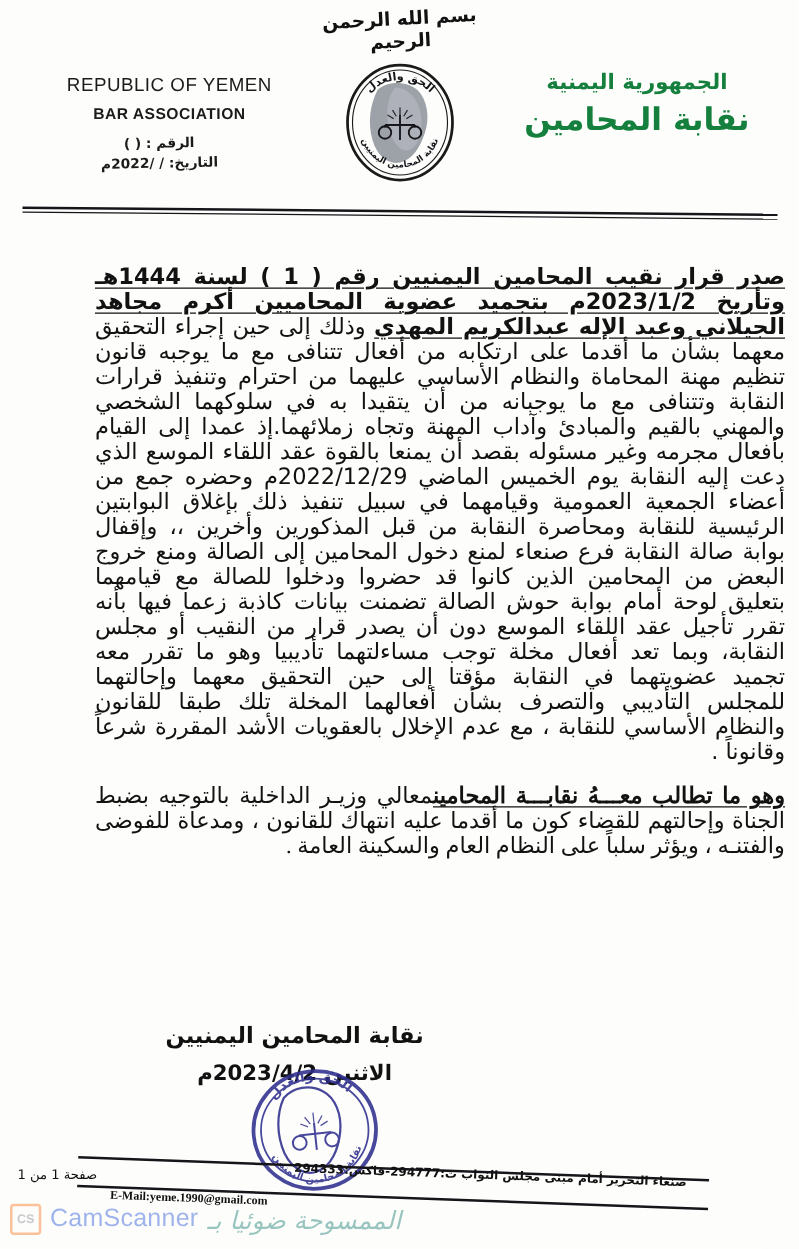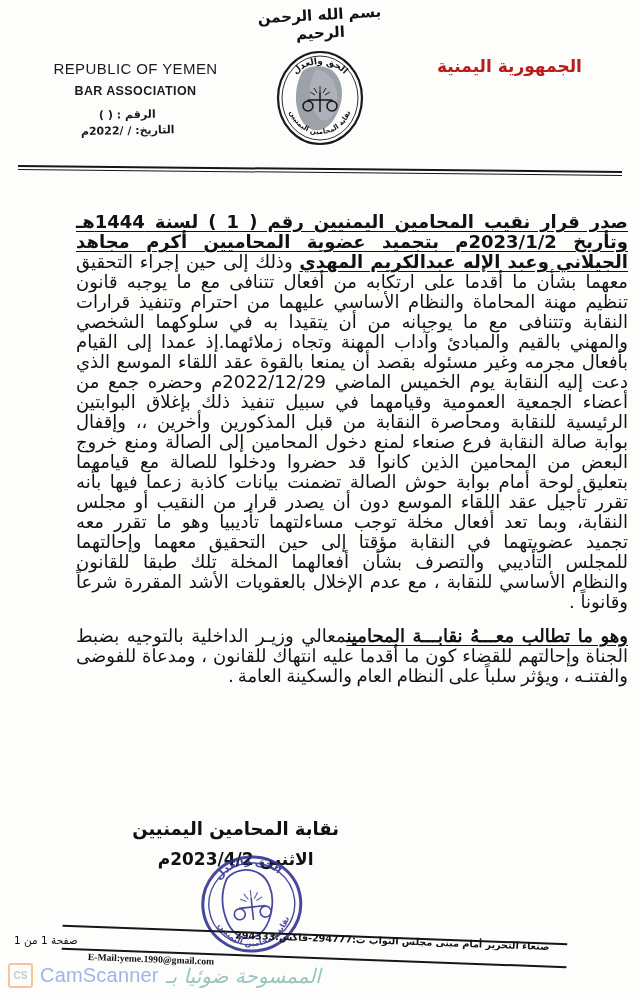--- a/index.html
+++ b/index.html
@@ -58,21 +58,21 @@
   }
   .hdr-left .meta span { letter-spacing: 1px; }
 
   .hdr-right {
     position: absolute;
     right: 22px;
     top: 56px;
     width: 215px;
     text-align: center;
     direction: rtl;
-    color: #b91c1c;
+    color: #15803d;
   }
   .hdr-right .ar1 {
     font-size: 17px;
     font-weight: bold;
     letter-spacing: 1px;
   }
   .hdr-right .ar2 {
     font-size: 25px;
     font-weight: bold;
     margin-top: 5px;
@@ -318,20 +318,21 @@
           <path id="sealBot" d="M16 56 A32 32 0 0 0 80 56" fill="none"></path>
           <text font-size="7" font-weight="bold" fill="#15151a" font-family="DejaVu Sans">
             <textPath href="#sealBot" startOffset="50%" text-anchor="middle">نقابة المحامين اليمنيين</textPath>
           </text>
         </svg>
       </div>
     </div>
 
     <div class="hdr-right">
       <div class="ar1">الجمهورية اليمنية</div>
+      <div class="ar2">نقابة المحامين</div>
     </div>
   </div>
 
   <div class="rule">
     <i class="a"></i>
       <i class="b"></i>
   </div>
 
   <div class="body">
     <p><span class="lead">صدر قرار نقيب المحامين اليمنيين رقم ( 1 ) لسنة 1444هـ وتأريخ 2023/1/2م بتجميد عضوية المحاميين أكرم مجاهد الجيلاني وعبد الإله عبدالكريم المهدي</span><span> وذلك إلى حين إجراء التحقيق معهما بشأن ما أقدما على ارتكابه من أفعال تتنافى مع ما يوجبه قانون تنظيم مهنة المحاماة والنظام الأساسي عليهما من احترام وتنفيذ قرارات النقابة وتتنافى مع ما يوجبانه من أن يتقيدا به في سلوكهما الشخصي والمهني بالقيم والمبادئ وآداب المهنة وتجاه زملائهما.إذ عمدا إلى القيام بأفعال مجرمه وغير مسئوله بقصد أن يمنعا بالقوة عقد اللقاء الموسع الذي دعت إليه النقابة يوم الخميس الماضي 2022/12/29م وحضره جمع من أعضاء الجمعية العمومية وقيامهما في سبيل تنفيذ ذلك بإغلاق البوابتين الرئيسية للنقابة ومحاصرة النقابة من قبل المذكورين وأخرين ،، وإقفال بوابة صالة النقابة فرع صنعاء لمنع دخول المحامين إلى الصالة ومنع خروج البعض من المحامين الذين كانوا قد حضروا ودخلوا للصالة مع قيامهما بتعليق لوحة أمام بوابة حوش الصالة تضمنت بيانات كاذبة زعما فيها بأنه تقرر تأجيل عقد اللقاء الموسع دون أن يصدر قرار من النقيب أو مجلس النقابة، وبما تعد أفعال مخلة توجب مساءلتهما تأديبيا وهو ما تقرر معه تجميد عضويتهما في النقابة مؤقتا إلى حين التحقيق معهما وإحالتهما للمجلس التأديبي والتصرف بشأن أفعالهما المخلة تلك طبقا للقانون والنظام الأساسي للنقابة ، مع عدم الإخلال بالعقويات الأشد المقررة شرعاً وقانوناً .</span></p>

